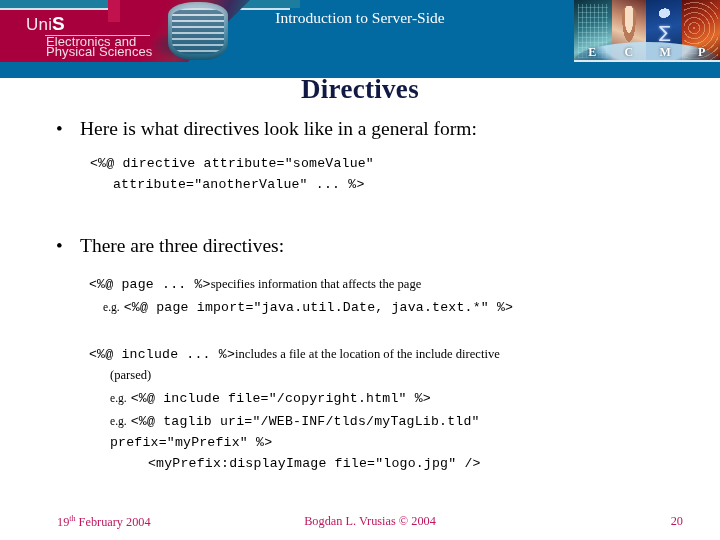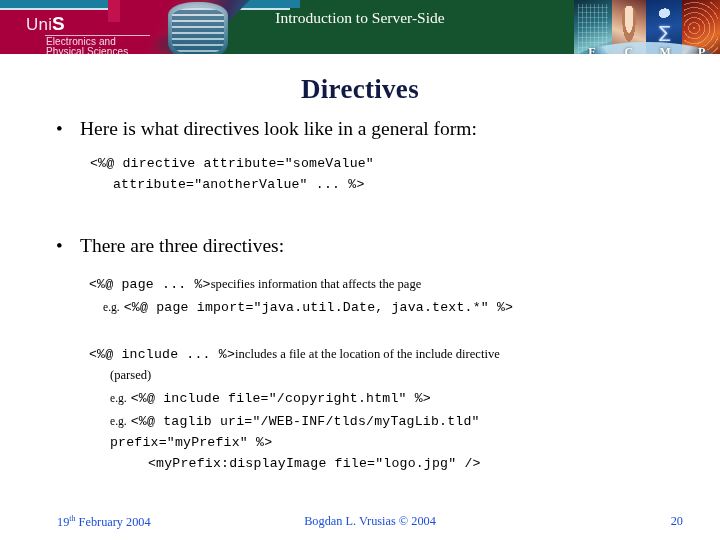--- a/index.html
+++ b/index.html
@@ -13,22 +13,22 @@
     font-family: "Liberation Serif", serif;
     overflow: hidden;
     position: relative;
   }
 
   
   .banner {
     position: absolute;
     left: 0; top: 0;
     width: 720px;
-    height: 54px;
-    background: #14532d;
+    height: 78px;
+    background: #0369a1;
     overflow: hidden;
   }
   
   .banner-topstrip {
     position: absolute;
     left: 0; top: 0;
     width: 300px;
     height: 8px;
     background: #1c7d9e;
   }
@@ -103,21 +103,21 @@
   .logo-rule {
     position: absolute;
     left: 45px; top: 35px;
     width: 105px; height: 1px;
     background: #e3b9c9;
   }
   .logo-sub {
     position: absolute;
     left: 46px; top: 37px;
     font-family: "Liberation Sans", sans-serif;
-    font-size: 10px;
+    font-size: 13px;
     color: #f0dde4;
     line-height: 10px;
     letter-spacing: .1px;
   }
 
   
   .collage {
     position: absolute;
     right: 0; top: 0;
     width: 146px;
@@ -251,21 +251,21 @@
   .d-tag-4 { margin-left: 148px; }
 
   
   .footer {
     position: absolute;
     left: 0; top: 512px;
     width: 720px;
     height: 24px;
     font-family: "Liberation Serif", serif;
     font-size: 12.3px;
-    color: #1d4ed8;
+    color: #be185d;
   }
   .footer-date  { position:absolute; left:57px;  top:2px; }
   .footer-date sup { font-size:8px; vertical-align: super; }
   .footer-centre{ position:absolute; left:10px; top:2px; width:720px; text-align:center; }
   .footer-page  { position:absolute; right:37px; top:2px; }
 </style>
 </head>
 <body>
 
 <div class="banner">

